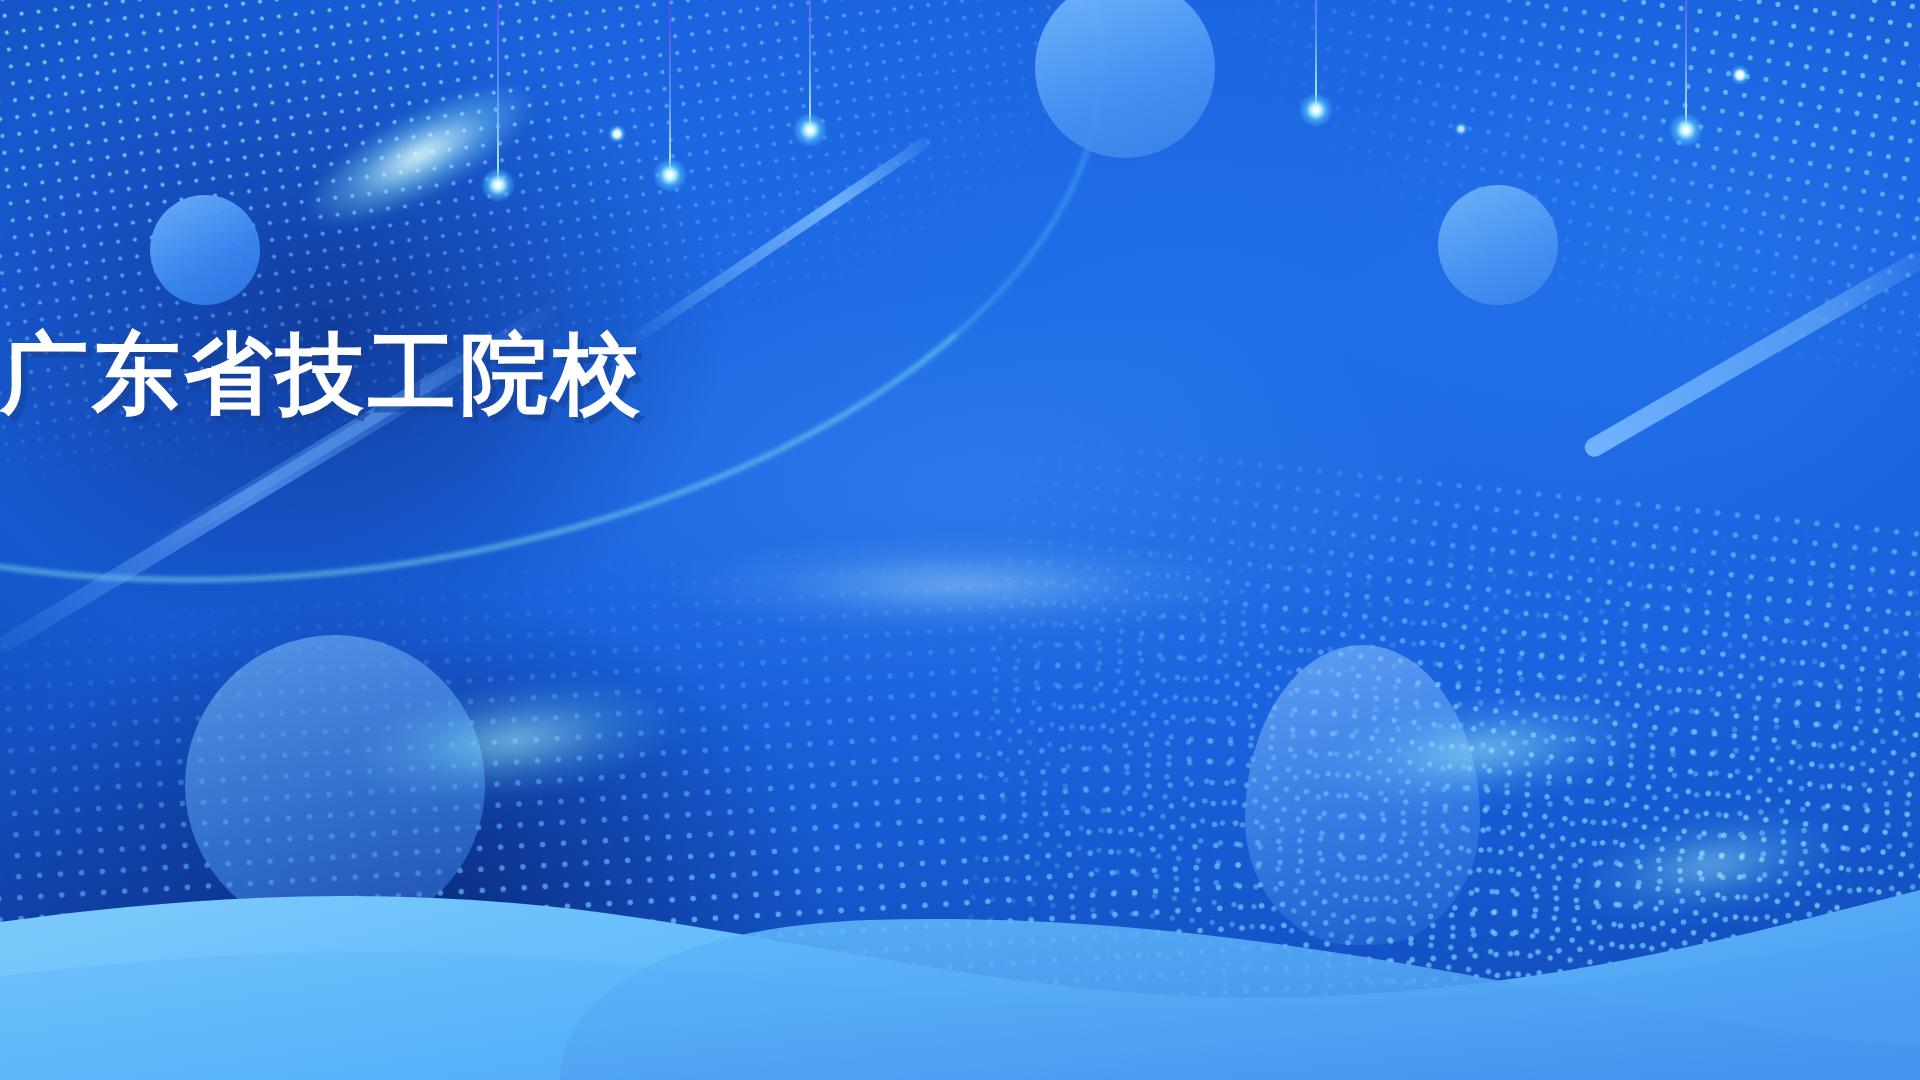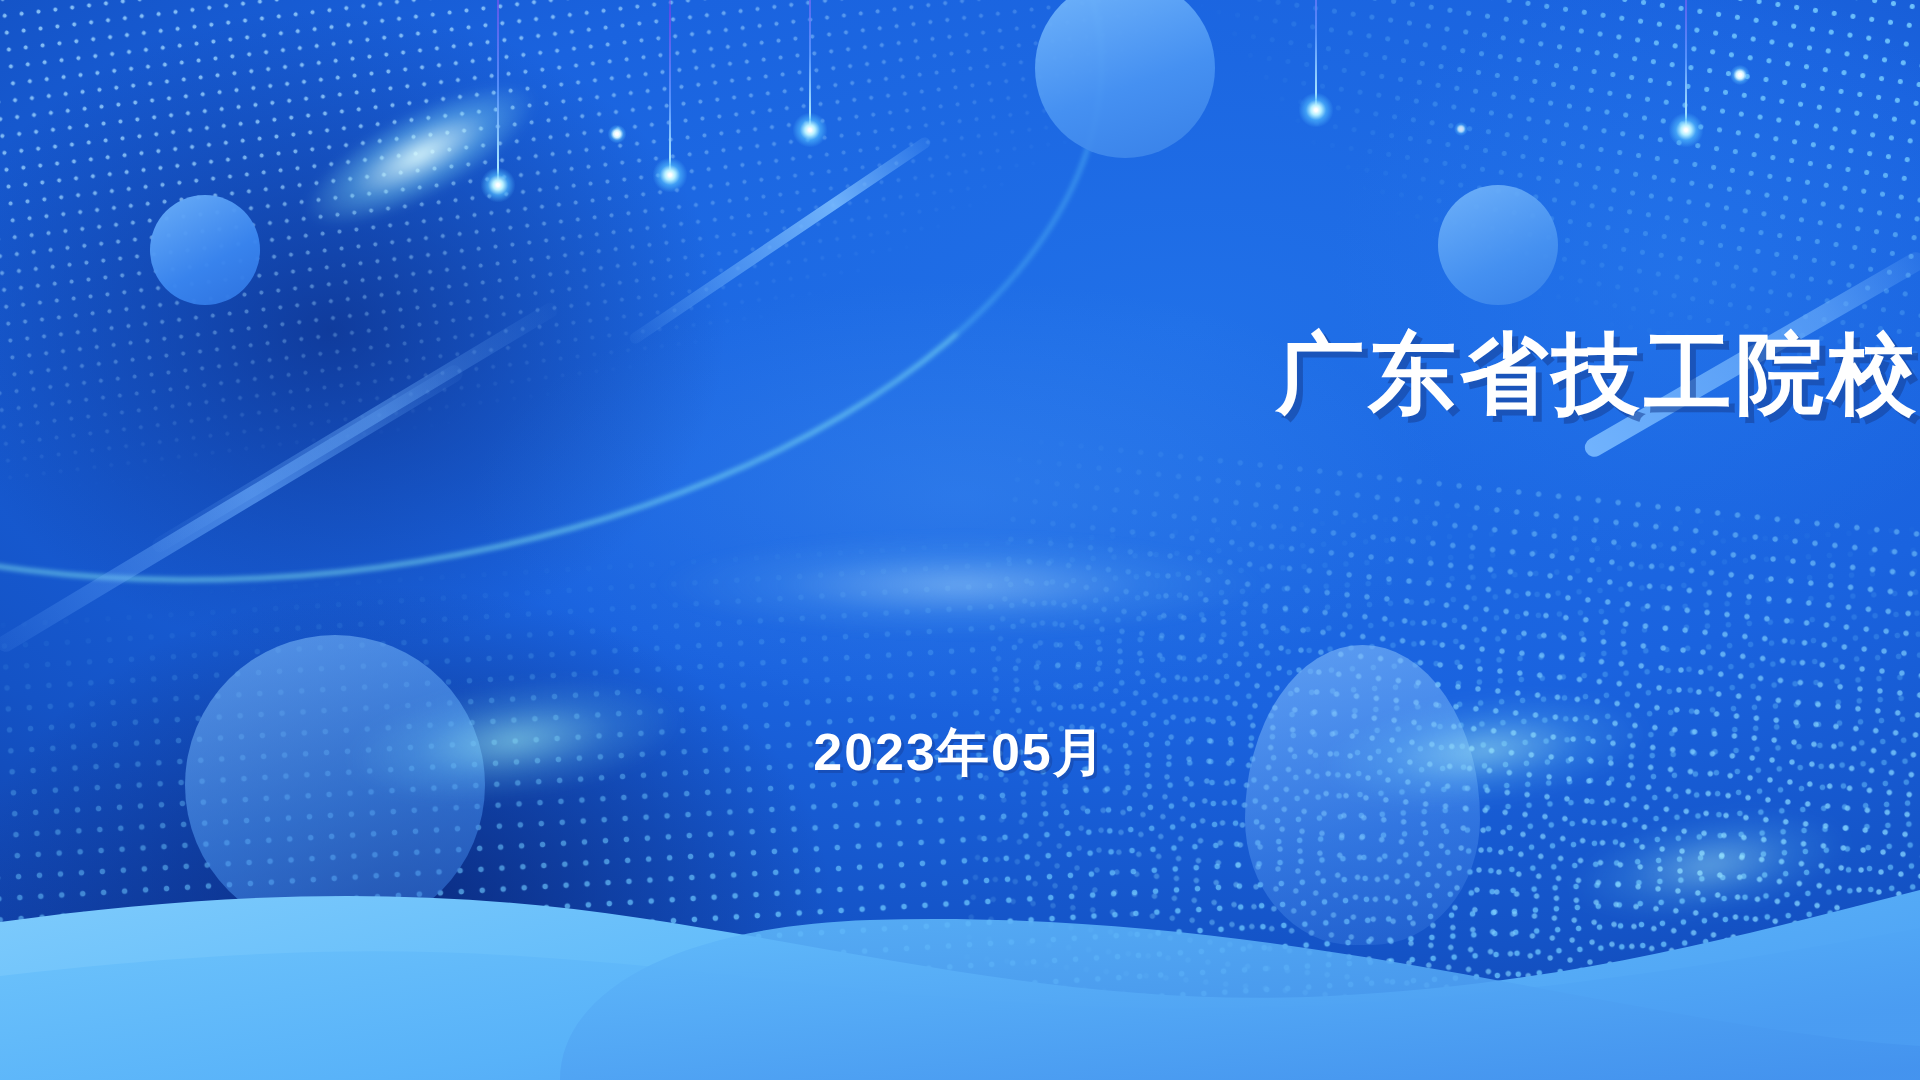--- a/index.html
+++ b/index.html
@@ -194,21 +194,21 @@
              filter: blur(5px); }
 
   
   .waves { position: absolute; left: 0; bottom: 0; width: 1920px; height: 340px; pointer-events: none; }
 
   
   #title-block {
     position: absolute;
     left: 0; right: 0;
     top: 318px;
-    text-align: right;
+    text-align: left;
     z-index: 20;
   }
   .title-line {
     font-size: 88px;
     font-weight: 700;
     color: #ffffff;
     letter-spacing: 4px;
     line-height: 112px;
     text-shadow: 6px 6px 0 rgba(22,63,150,.55);
     white-space: nowrap;
@@ -305,15 +305,14 @@
     </defs>
     <path fill="url(#wv1)" d="M0,182 C230,150 430,146 640,178 C880,214 1080,268 1330,256 C1560,245 1740,196 1920,150 L1920,340 L0,340 Z"></path>
     <path fill="url(#wv2)" opacity="0.96" d="M0,236 C210,212 360,206 520,216 C760,231 930,268 1190,268 C1450,268 1700,228 1920,188 L1920,340 L0,340 Z"></path>
     <path fill="url(#wv3)" opacity="0.88" d="M560,340 C560,250 680,186 870,180 C1130,172 1360,214 1560,252 C1700,278 1820,300 1920,306 L1920,340 Z"></path>
   </svg>
 
   <div id="title-block">
     <div class="title-line">广东省技工院校</div>
   </div>
 
-  <div id="date-line">2023年05月</div>
 
 </div>
 
 </body></html>

